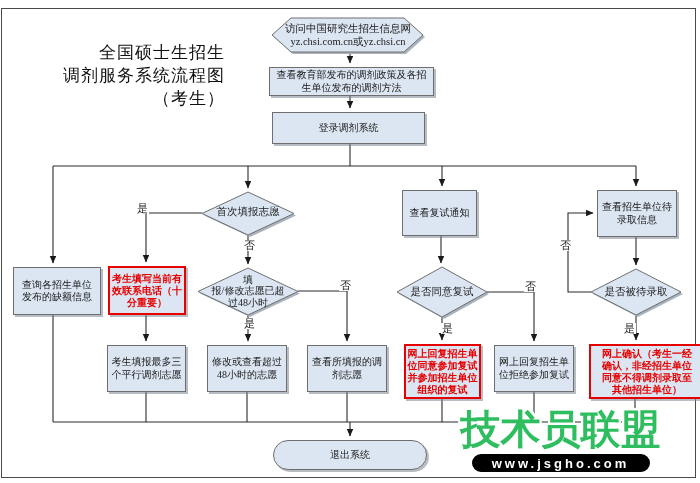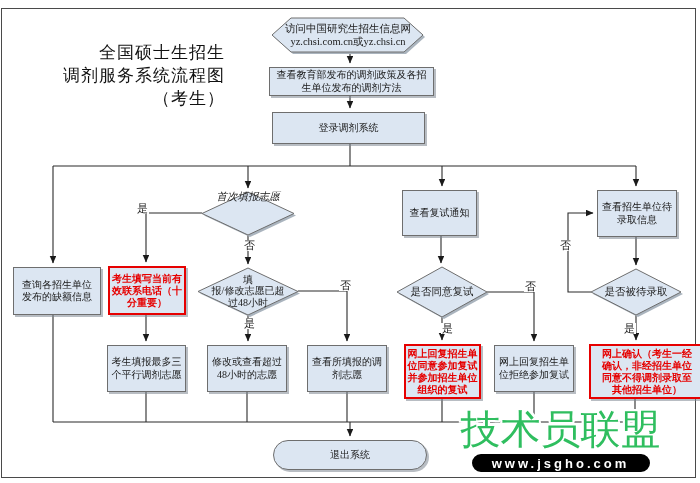--- a/index.html
+++ b/index.html
@@ -12,21 +12,21 @@
         text-align:center;font-size:10px;line-height:1.25;color:#1a1a1a;white-space:pre-line;z-index:2;}
   .node.red{border:2px solid #e60000;color:#e60000;font-weight:bold;font-size:10px;line-height:1.2;}
   .stadium{border-radius:16px;}
   .dtext{position:absolute;display:flex;align-items:center;justify-content:center;text-align:center;
          font-size:10.5px;line-height:1.15;color:#1a1a1a;white-space:pre-line;z-index:3;}
   .lbl{position:absolute;font-size:11px;line-height:1;color:#1a1a1a;background:#fff;padding:0 1px;z-index:4;}
   .title{position:absolute;left:25px;top:42px;width:200px;font-size:17px;line-height:1.35;letter-spacing:1px;
          text-align:right;color:#111;white-space:pre-line;z-index:2;}
   .wm{position:absolute;left:458px;top:408px;width:205px;display:flex;flex-direction:column;align-items:center;
       z-index:6;font-family:"Liberation Sans","DejaVu Sans",sans-serif;}
-  .wm-name{font-size:40px;font-weight:normal;color:#2fbe5f;letter-spacing:0;line-height:1.05;
+  .wm-name{font-size:40px;font-weight:bold;color:#2fbe5f;letter-spacing:0;line-height:1.05;
       text-shadow:-2px -2px 0 #fff,2px -2px 0 #fff,-2px 2px 0 #fff,2px 2px 0 #fff,0 -2px 0 #fff,0 2px 0 #fff,-2px 0 0 #fff,2px 0 0 #fff;}
   .wm-badge{margin-top:2px;width:178px;height:18px;background:#000000;border:2px solid #fff;border-radius:11px;
       color:#fff;font-weight:bold;font-size:13px;letter-spacing:3px;display:flex;align-items:center;justify-content:center;}
 </style>
 </head>
 <body>
 
 <div class="stage">
   <div class="frame"></div>
 
@@ -85,21 +85,21 @@
       <polygon points="636,269 681,292 636,315 591,292"></polygon>
     </g>
   </svg>
 
   <div class="title">全国硕士生招生
 调剂服务系统流程图
 （考生）</div>
 
   <div class="dtext" style="left:281px;top:20px;width:134px;height:31px;">访问中国研究生招生信息网
 yz.chsi.com.cn或yz.chsi.cn</div>
-  <div class="dtext" style="left:203px;top:189px;width:90px;height:16px;font-style:italic;">首次填报志愿</div>
+  <div class="dtext" style="left:203px;top:204px;width:90px;height:16px;">首次填报志愿</div>
   <div class="dtext" style="left:202px;top:270px;width:92px;height:42px;font-size:10px;">填
 报/修改志愿已超
 过48小时</div>
   <div class="dtext" style="left:399px;top:284px;width:86px;height:16px;">是否同意复试</div>
   <div class="dtext" style="left:593px;top:284px;width:86px;height:16px;">是否被待录取</div>
 
   <div class="node" style="left:269px;top:67px;width:165px;height:29px;">查看教育部发布的调剂政策及各招
 生单位发布的调剂方法</div>
   <div class="node" style="left:272px;top:112px;width:153px;height:32px;">登录调剂系统</div>
   <div class="node" style="left:13px;top:267px;width:88px;height:48px;">查询各招生单位

